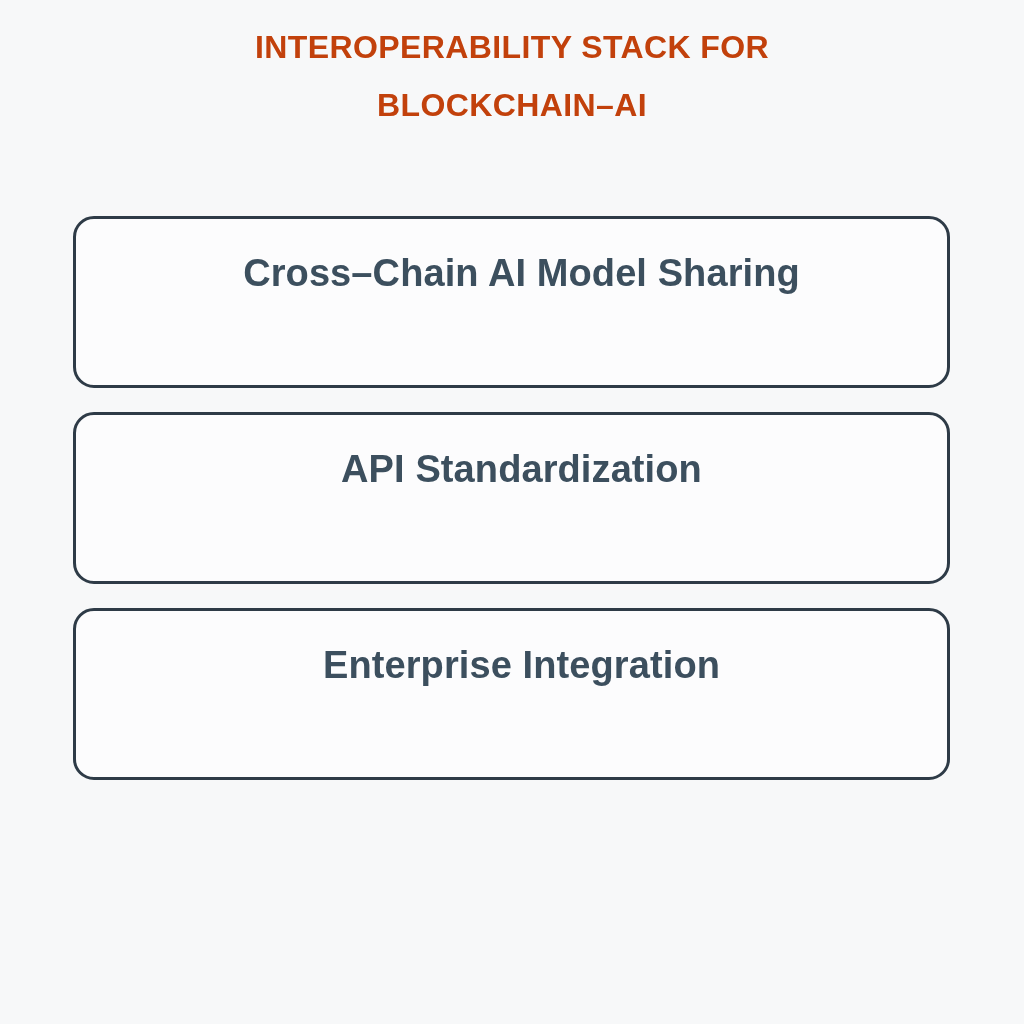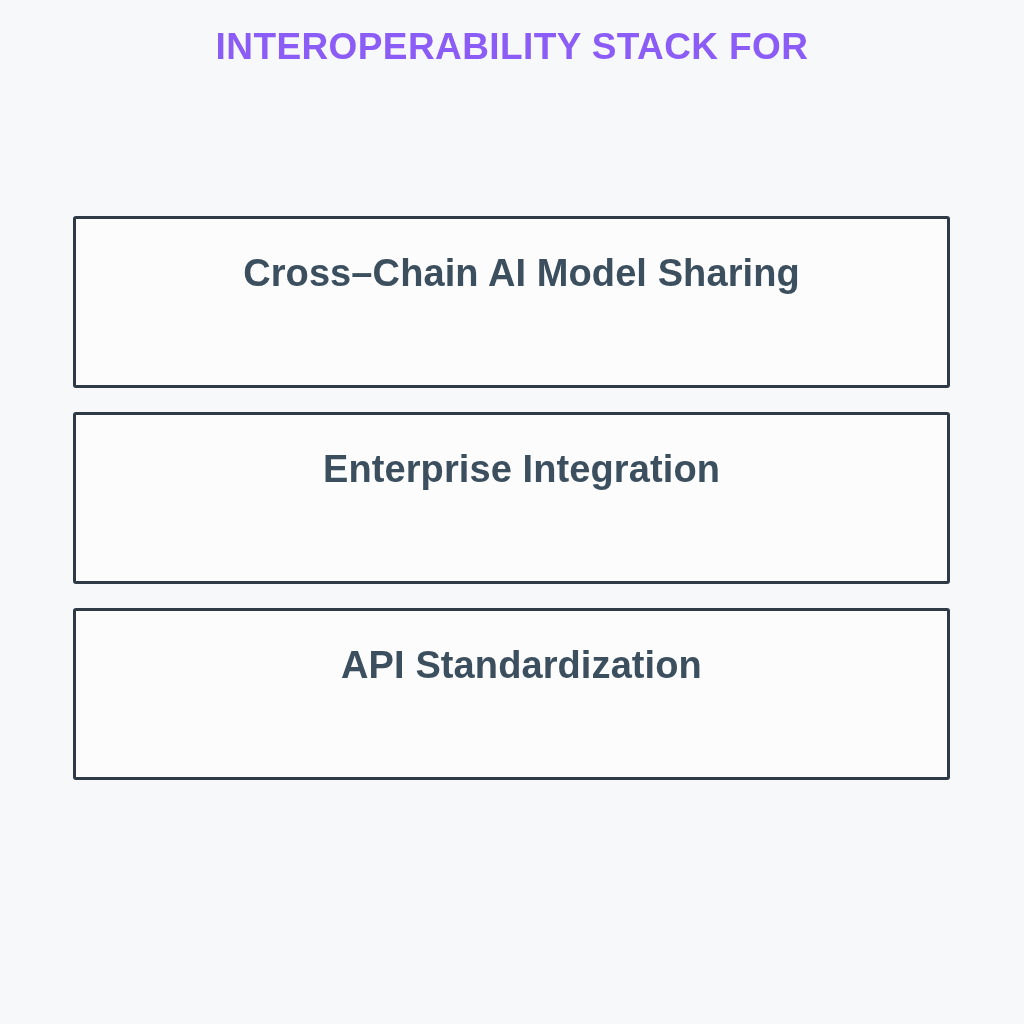--- a/index.html
+++ b/index.html
@@ -25,45 +25,45 @@
   
   .title-block {
     position: absolute;
     left: 0;
     top: 18px;
     width: 1024px;
     text-align: center;
   }
   .title-line {
     display: block;
-    font-size: 37px;
+    font-size: 32px;
     font-weight: 700;
     letter-spacing: 0.4px;
     line-height: 58px;
-    color: #8b5cf6;
+    color: #c2410c;
     white-space: nowrap;
   }
 
   
   .stack {
     position: absolute;
     left: 73px;
     top: 216px;
     width: 877px;
     display: flex;
     flex-direction: column;
     gap: 24px;
   }
 
   .stack-layer {
     box-sizing: border-box;
     width: 877px;
     height: 172px;
     border: 3px solid #2e3b47;
-    border-radius: 3px;
+    border-radius: 21px;
     background: #fcfcfd;
     display: flex;
     flex-direction: column;
     align-items: center;
     justify-content: flex-start;
     padding-top: 30px;
     overflow: hidden;
     padding-left: 20px;
   }
 
@@ -83,31 +83,32 @@
     width: 560px;
   }
 </style>
 </head>
 <body>
 
 <div class="canvas">
 
   <div class="title-block">
     <span class="title-line">INTEROPERABILITY STACK FOR</span>
+    <span class="title-line">BLOCKCHAIN–AI</span>
   </div>
 
   <div class="stack">
 
     <div class="stack-layer two-line">
       <span class="layer-label">Cross–Chain AI Model Sharing</span>
     </div>
 
     <div class="stack-layer">
-      <span class="layer-label">Enterprise Integration</span>
+      <span class="layer-label">API Standardization</span>
     </div>
 
     <div class="stack-layer">
-      <span class="layer-label">API Standardization</span>
+      <span class="layer-label">Enterprise Integration</span>
     </div>
 
 
   </div>
 </div>
 
 </body></html>

